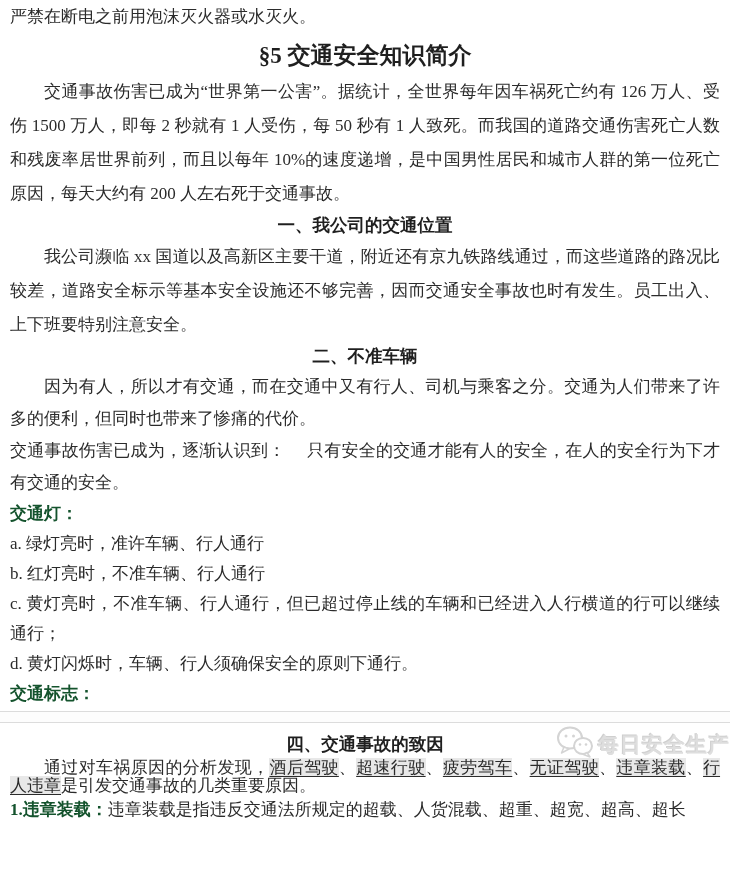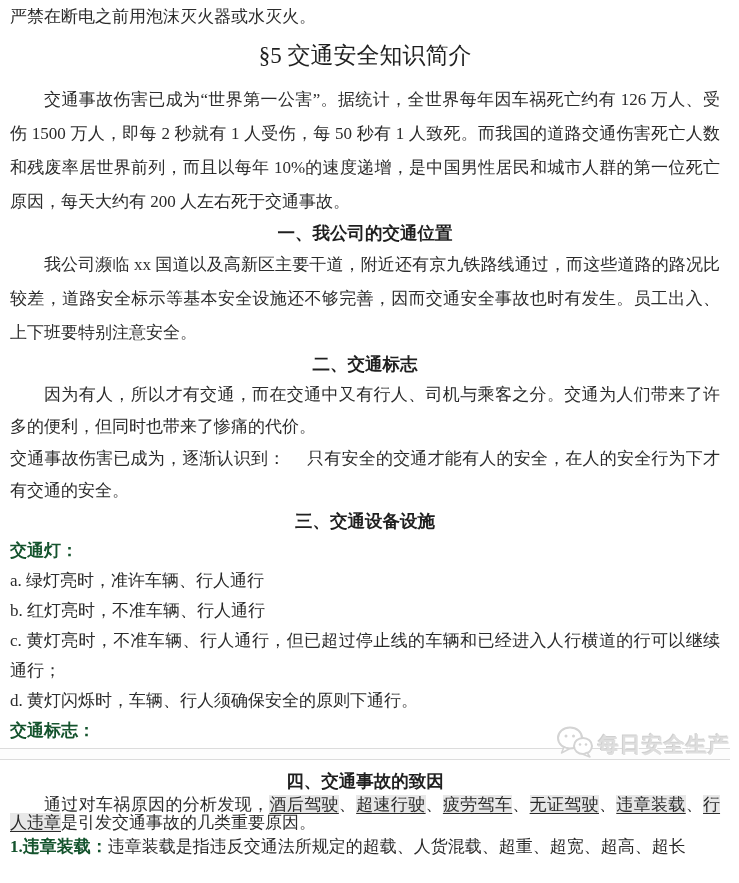--- a/index.html
+++ b/index.html
@@ -11,23 +11,23 @@
     overflow: hidden;
     background: #ffffff;
     padding: 2px 19px 0 10px;
     font-family: "Liberation Serif", "DejaVu Serif", serif;
     color: #2b2b2b;
     font-size: 17px;
   }
   .doc p { margin: 0; text-align: justify; }
   .tail { line-height: 30px; }
   .title {
-    margin: 5px 0 8px 0;
+    margin: 5px 0 0 0;
     font-size: 23px;
-    font-weight: normal;
+    font-weight: bold;
     text-align: center;
     line-height: 38px;
     color: #1f1f1f;
   }
   .intro { margin-top: 6px; line-height: 34px; }
   .h2 {
     margin: 0;
     font-size: 17.5px;
     font-weight: bold;
     line-height: 29px;
@@ -78,25 +78,24 @@
 
   <p class="tail">严禁在断电之前用泡沫灭火器或水灭火。</p>
 
   <h1 class="title">§5 交通安全知识简介</h1>
 
   <p class="intro indent">交通事故伤害已成为“世界第一公害”。据统计，全世界每年因车祸死亡约有 126 万人、受伤 1500 万人，即每 2 秒就有 1 人受伤，每 50 秒有 1 人致死。而我国的道路交通伤害死亡人数和残废率居世界前列，而且以每年 10%的速度递增，是中国男性居民和城市人群的第一位死亡原因，每天大约有 200 人左右死于交通事故。</p>
 
   <h2 class="h2">一、我公司的交通位置</h2>
   <p class="body34 indent">我公司濒临 xx 国道以及高新区主要干道，附近还有京九铁路线通过，而这些道路的路况比较差，道路安全标示等基本安全设施还不够完善，因而交通安全事故也时有发生。员工出入、上下班要特别注意安全。</p>
 
-  <h2 class="h2">二、交通标志</h2>
+  <h2 class="h2">二、不准车辆</h2>
   <p class="body32 indent">因为有人，所以才有交通，而在交通中又有行人、司机与乘客之分。交通为人们带来了许多的便利，但同时也带来了惨痛的代价。</p>
   <p class="body32">交通事故伤害已成为，逐渐认识到：　 只有安全的交通才能有人的安全，在人的安全行为下才有交通的安全。</p>
 
-  <h2 class="h2">三、交通设备设施</h2>
   <p class="list-line bold-lead">交通灯：</p>
   <p class="list-line">a. 绿灯亮时，准许车辆、行人通行</p>
   <p class="list-line">b. 红灯亮时，不准车辆、行人通行</p>
   <p class="list-line">c. 黄灯亮时，不准车辆、行人通行，但已超过停止线的车辆和已经进入人行横道的行可以继续通行；</p>
   <p class="list-line">d. 黄灯闪烁时，车辆、行人须确保安全的原则下通行。</p>
   <p class="list-line bold-lead">交通标志：</p>
 
   <div class="page-divider"></div>
 
   <h2 class="h2">四、交通事故的致因</h2>

